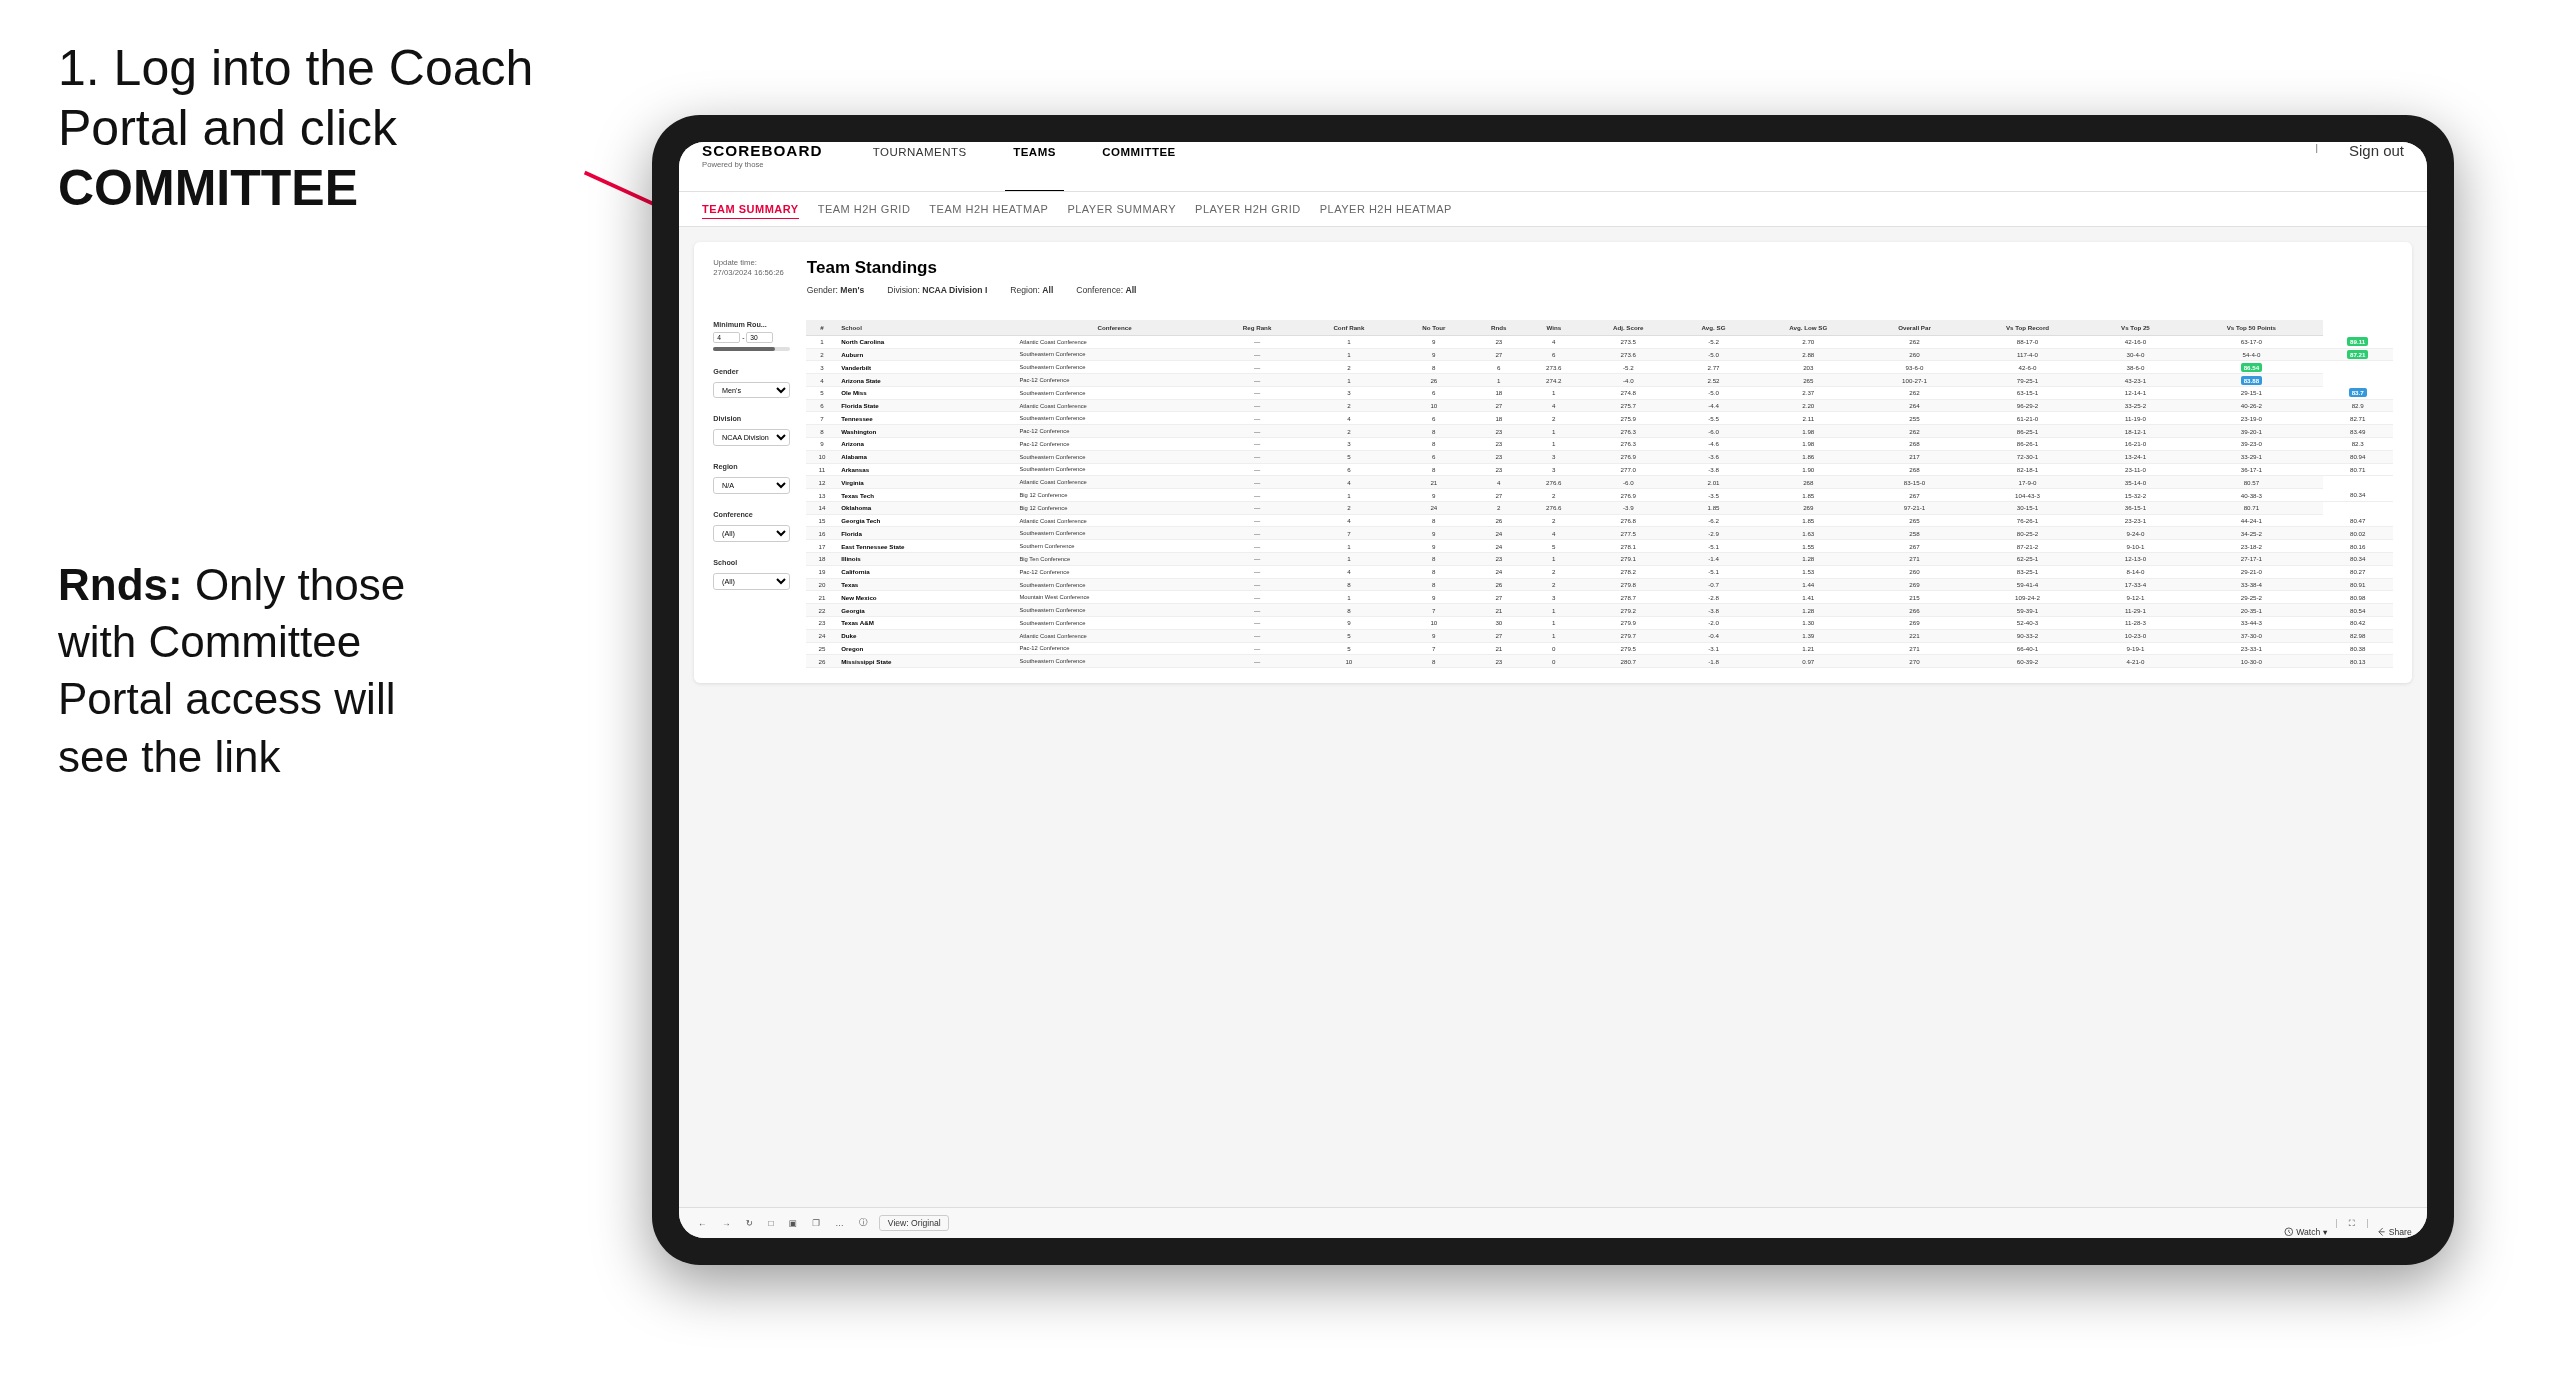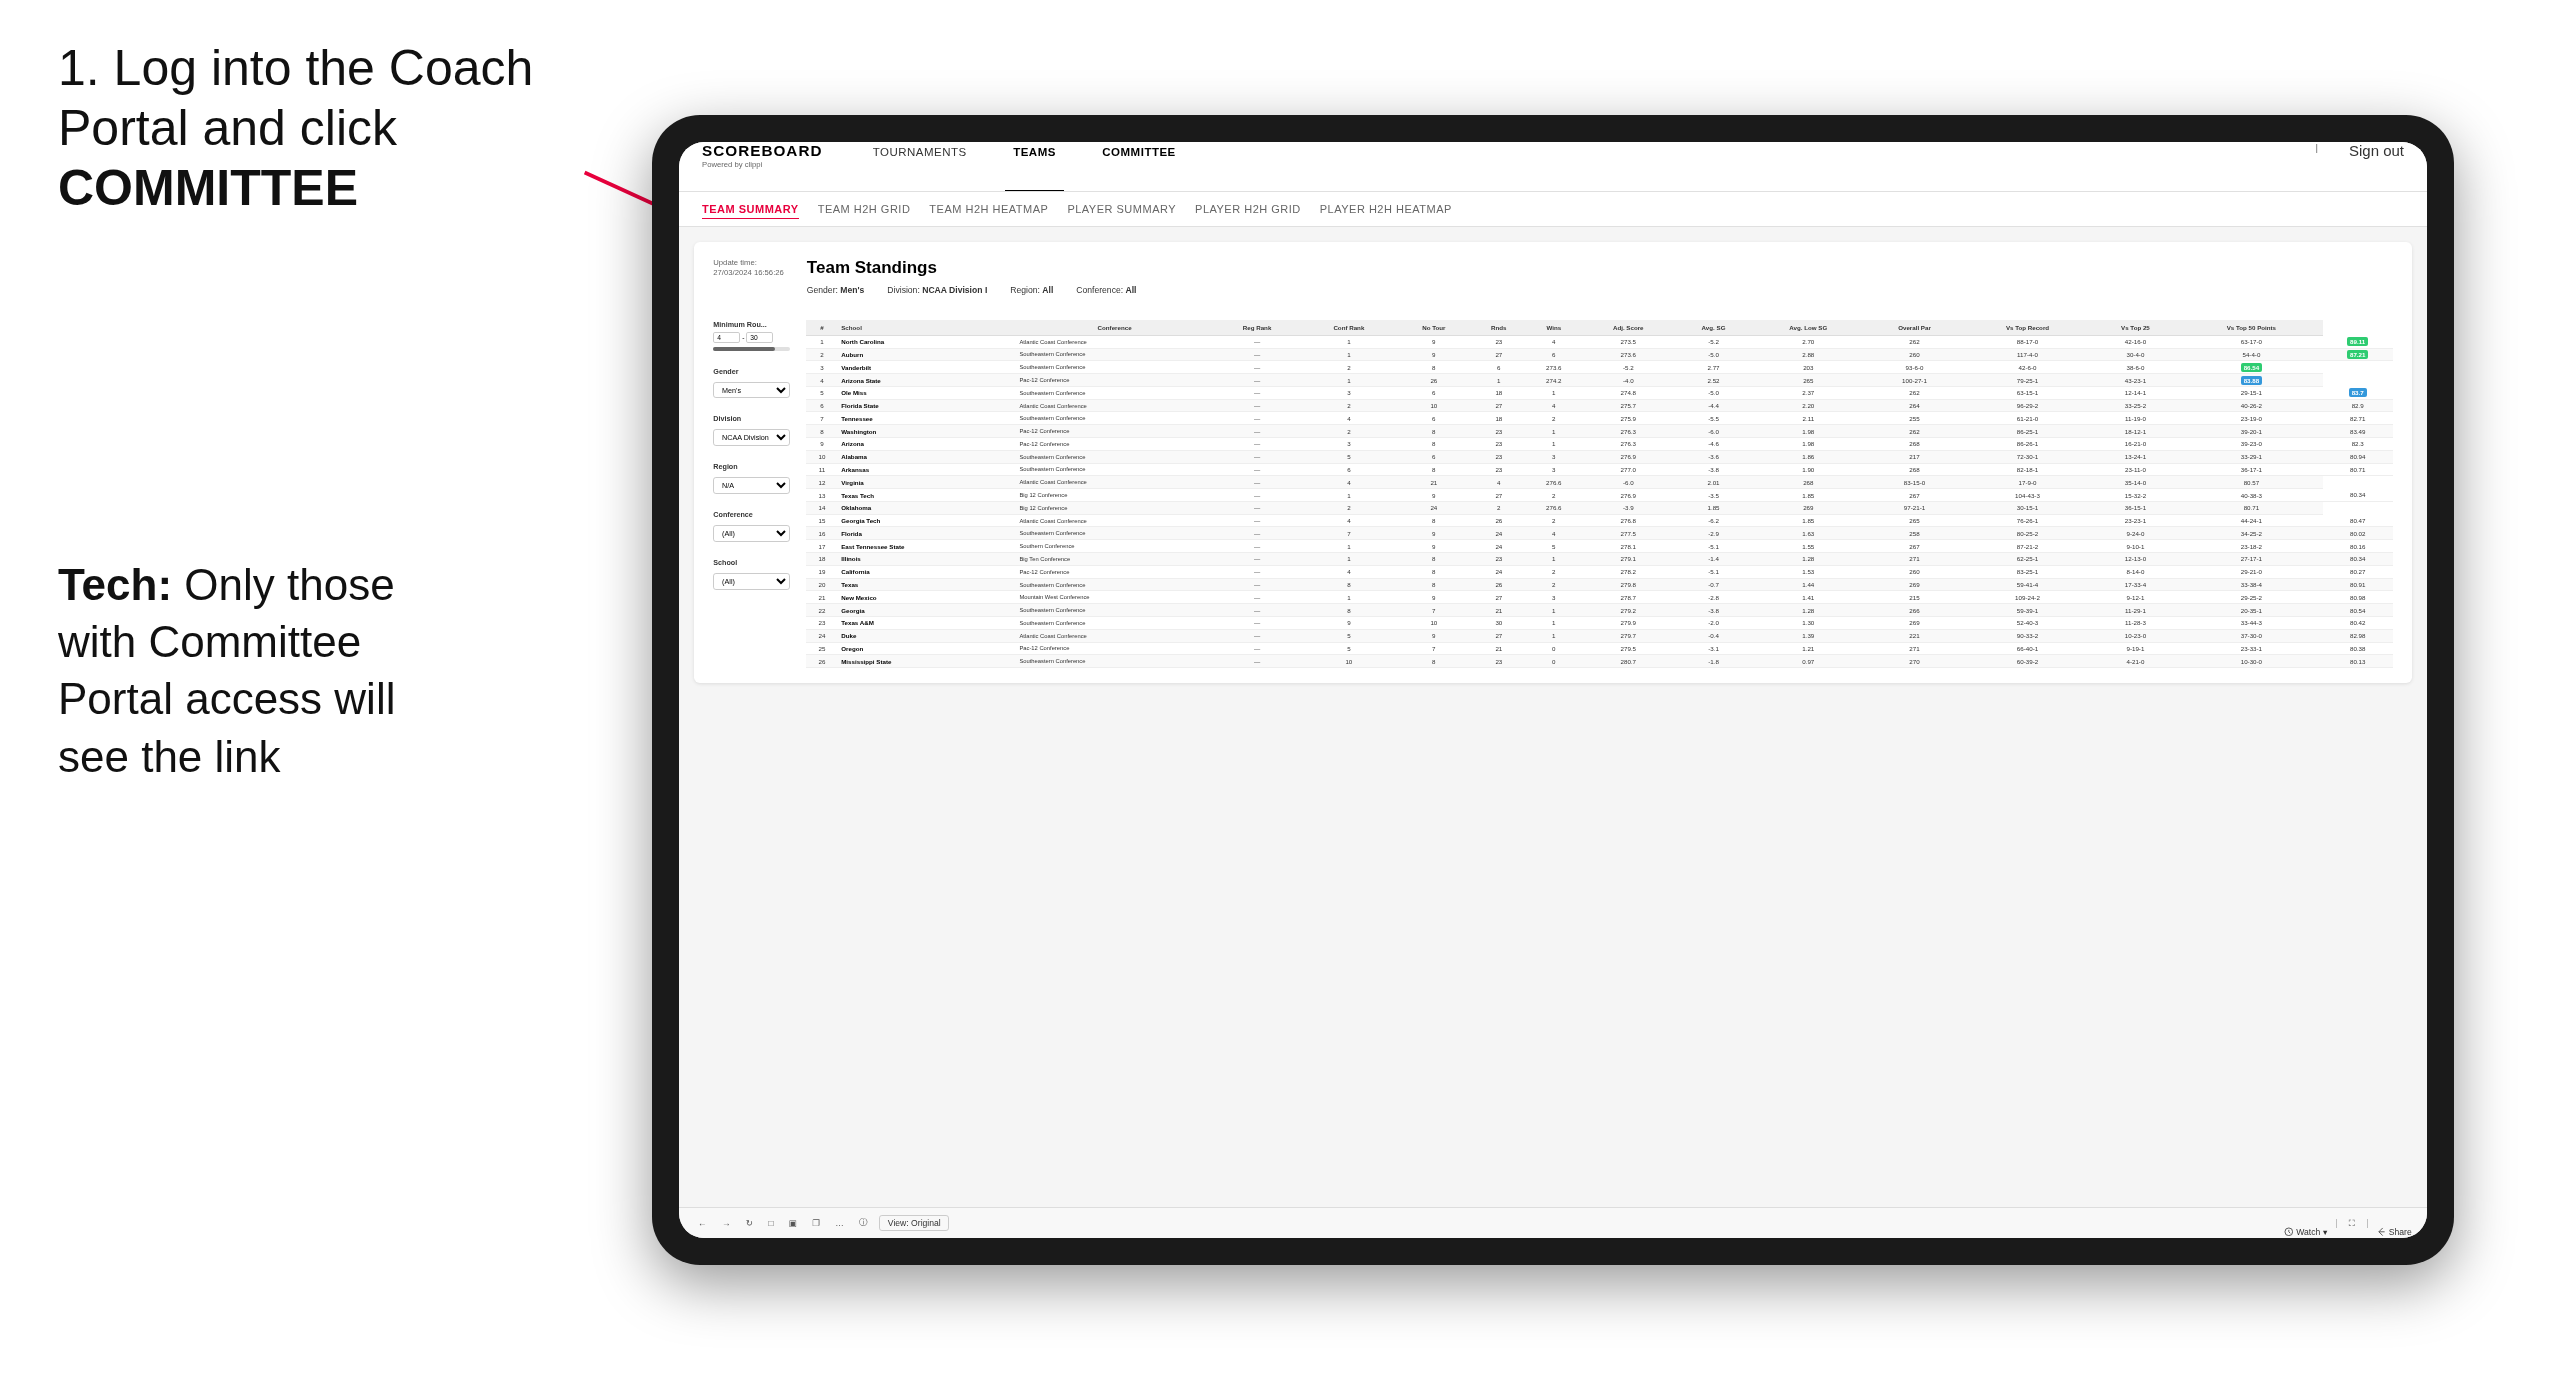--- a/index.html
+++ b/index.html
@@ -375,36 +375,36 @@
 <body>
 
 <div class="instruction-area">
   <p class="instruction-title">
     <span>1.</span><span> Log into the Coach Portal and click </span><strong>COMMITTEE</strong>
   </p>
 </div>
 
 <div class="note-area">
   <p class="note-text">
-    <strong>Tech:</strong><span> Only those with Committee Portal access will see the link</span>
+    <strong>Rnds:</strong><span> Only those with Committee Portal access will see the link</span>
   </p>
 </div>
 
 <svg class="arrow-container" style="position:absolute;top:153px;left:508px;width:527px;height:240px;" viewBox="0 0 550 250">
   <line x1="80" y1="20" x2="430" y2="180" stroke="#e8003d" stroke-width="4"></line>
   <polygon points="430,180 410,160 450,158" fill="#e8003d"></polygon>
 </svg>
 
 <div class="tablet-frame">
   <div class="tablet-screen">
 
     <div class="nav-bar">
       <div class="logo-area">
         <span class="logo-text">SCOREBOARD</span>
-        <span class="logo-sub">Powered by clippi</span>
+        <span class="logo-sub">Powered by those</span>
       </div>
       <span class="nav-item">TOURNAMENTS</span>
       <span class="nav-item active">TEAMS</span>
       <span class="nav-item committee-nav">COMMITTEE</span>
       <div class="nav-spacer"></div>
       <span style="color:#666;font-size:9.6px;">|</span>
       <span class="sign-out">Sign out</span>
     </div>
 
     <div class="sub-nav">

